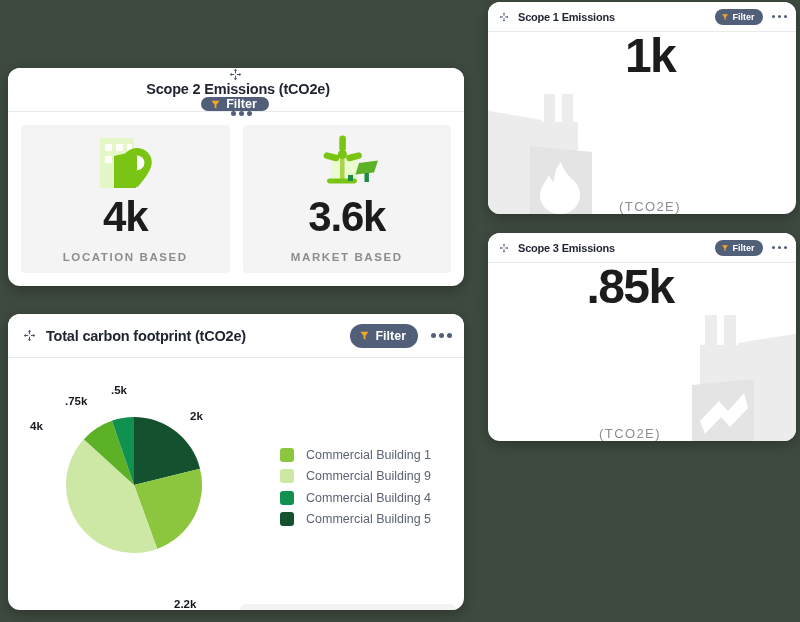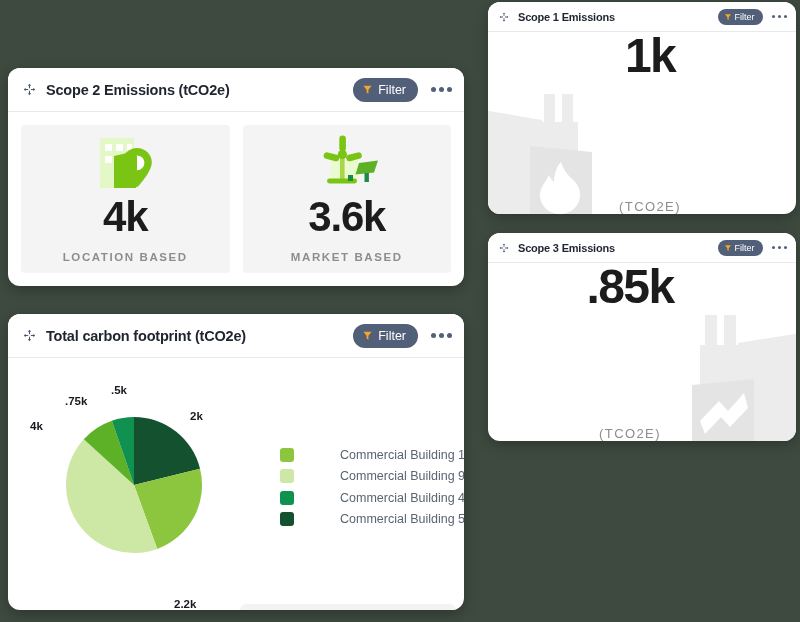--- a/index.html
+++ b/index.html
@@ -50,29 +50,30 @@
     display: inline-flex;
     align-items: center;
     gap: 5px;
     background: #515f79;
     color: #ffffff;
     border: none;
     border-radius: 999px;
     font-family: "Liberation Sans", sans-serif;
     cursor: pointer;
     white-space: nowrap;
+    font-weight: bold;
   }
   .filter-btn .funnel { display: block; }
 
   .kebab { display: flex; align-items: center; gap: 3px; cursor: pointer; flex: none; }
   .kebab i { display: block; border-radius: 50%; background: #515f79; }
 
   
   #card-scope2 { left: 8px; top: 68px; width: 456px; height: 218px; }
-  #card-scope2 .card-header { height: 44px; padding: 0 12px 0 10px; }
+  #card-scope2 .card-header { height: 44px; padding: 0 12px 0 10px; flex-direction: column; }
   #card-scope2 .drag-icon { width: 22px; }
   #card-scope2 .card-title { font-size: 14.5px; margin-left: 6px; }
   #card-scope2 .filter-btn { height: 24px; padding: 0 12px 0 9px; font-size: 12.5px; }
   #card-scope2 .kebab { margin-left: 13px; }
   #card-scope2 .kebab i { width: 5px; height: 5px; }
 
   .scope2-body {
     flex: 1 1 auto;
     display: flex;
     gap: 13px;
@@ -122,21 +123,21 @@
 
   .pie-label {
     position: absolute;
     font-size: 11.5px;
     font-weight: bold;
     color: #15181f;
     white-space: nowrap;
   }
 
   .legend { position: absolute; left: 272px; top: 86px; }
-  .legend-row { display: flex; align-items: center; height: 21.5px; gap: 34px; }
+  .legend-row { display: flex; align-items: center; height: 21.5px; }
   .legend-swatch { width: 14px; height: 14px; border-radius: 3px; flex: none; }
   .legend-text { margin-left: 12px; font-size: 12.5px; color: #5b6472; white-space: nowrap; }
 
   .footnote {
     position: absolute;
     left: 232px;
     top: 246px;
     width: 216px;
     height: 31px;
     background: #f3f3f4;

